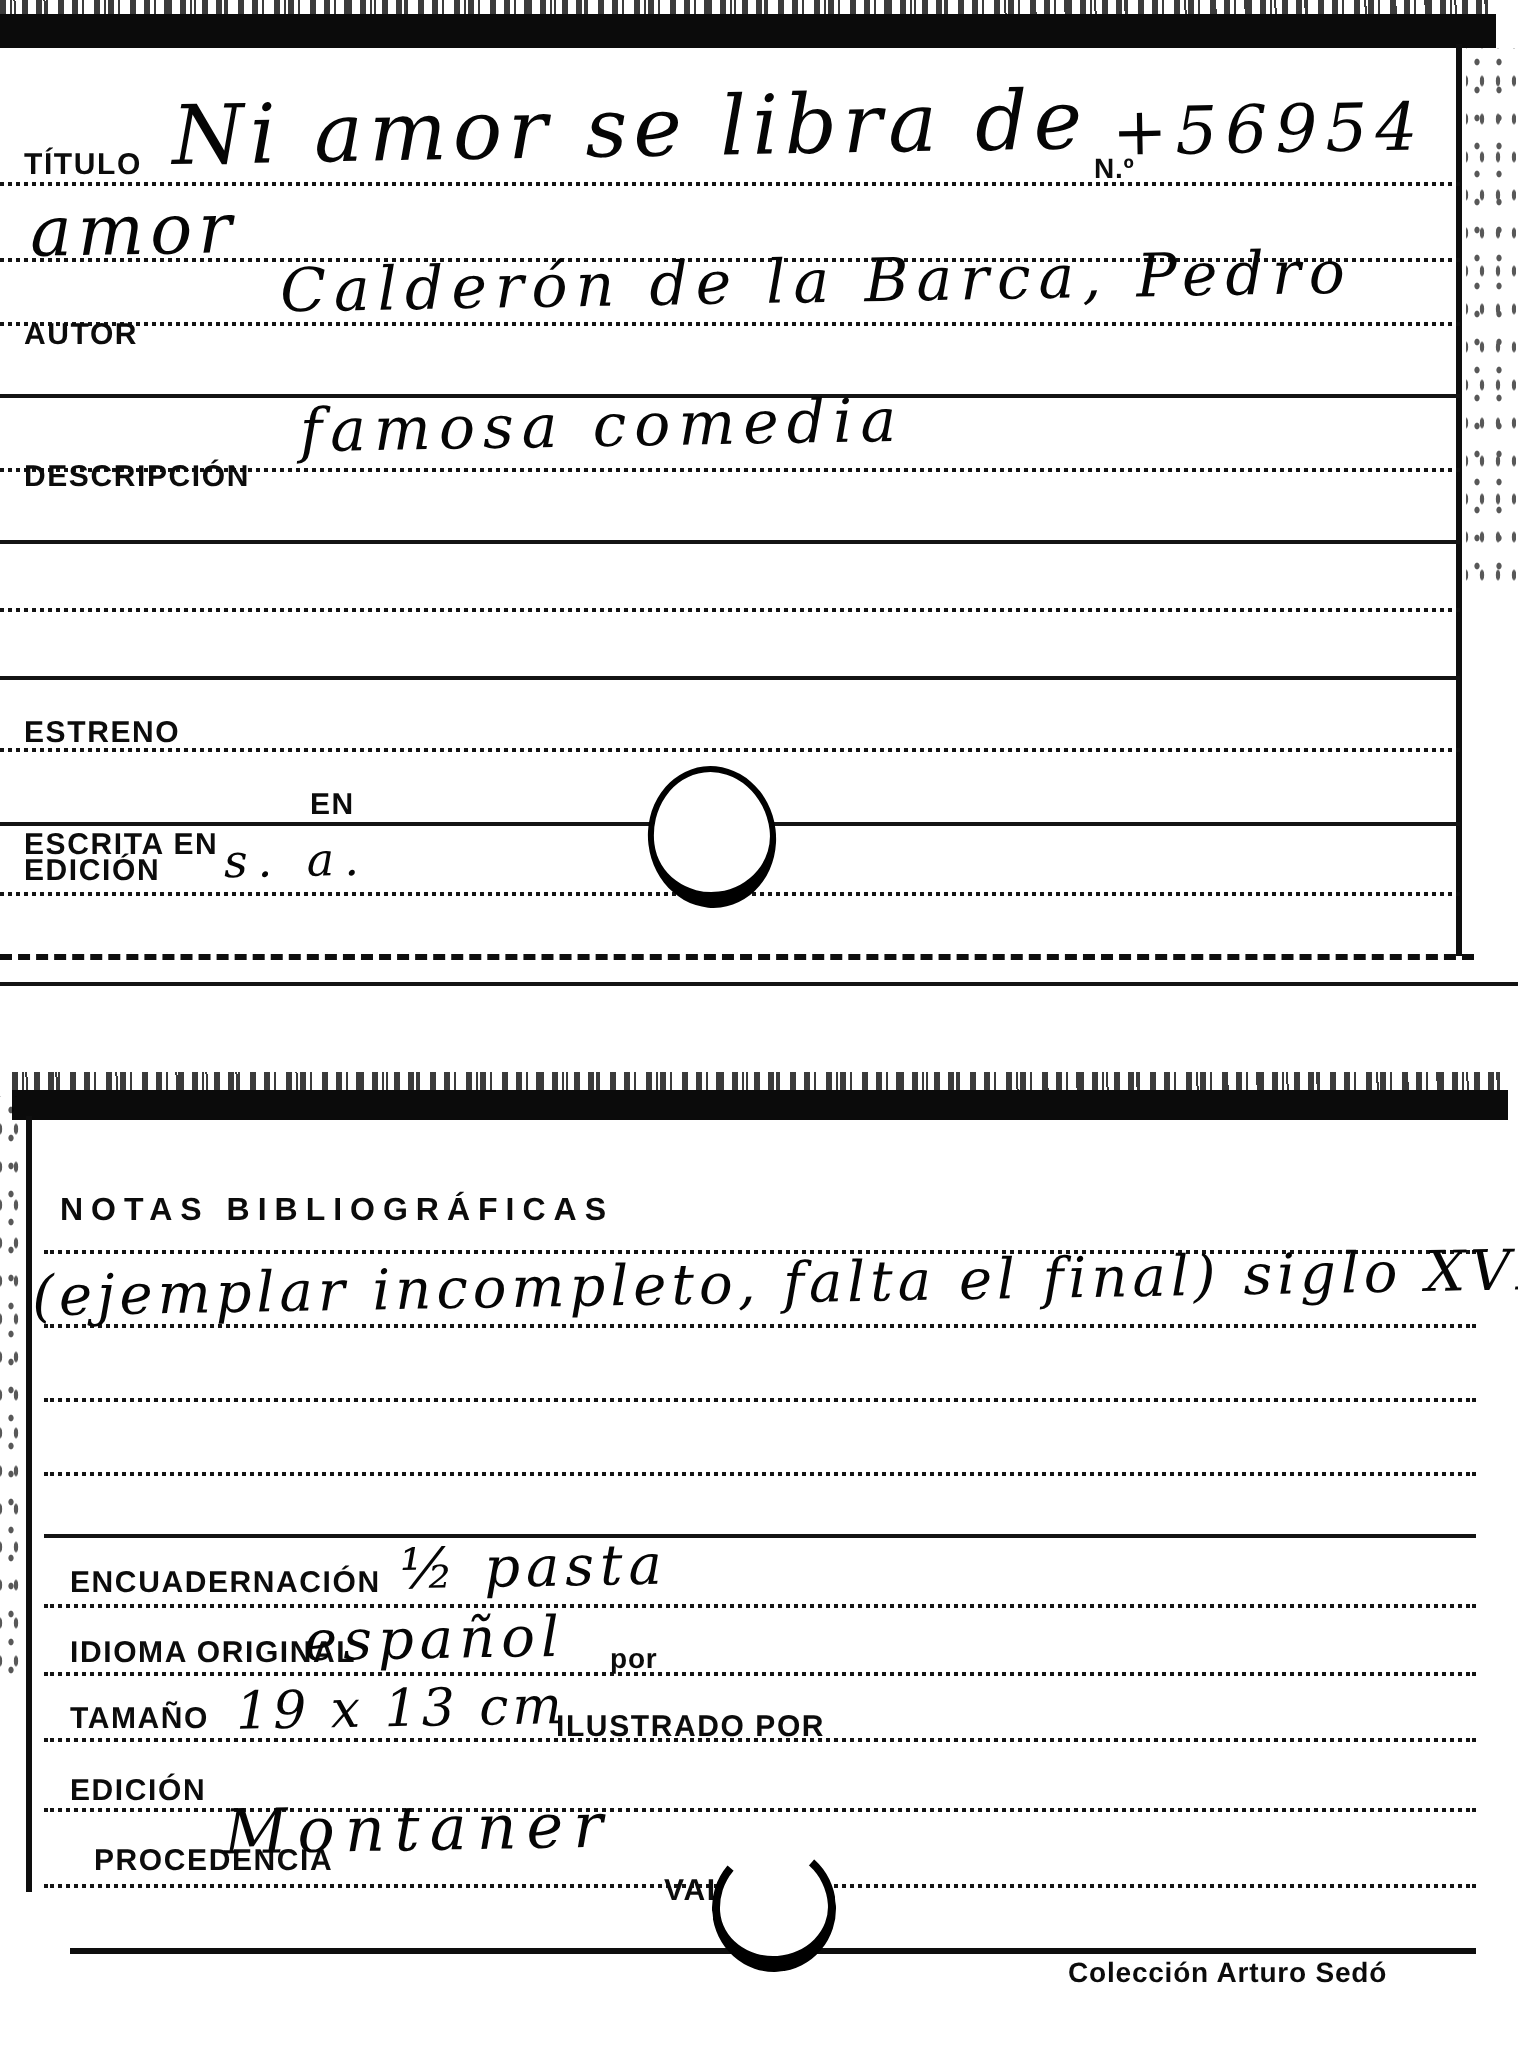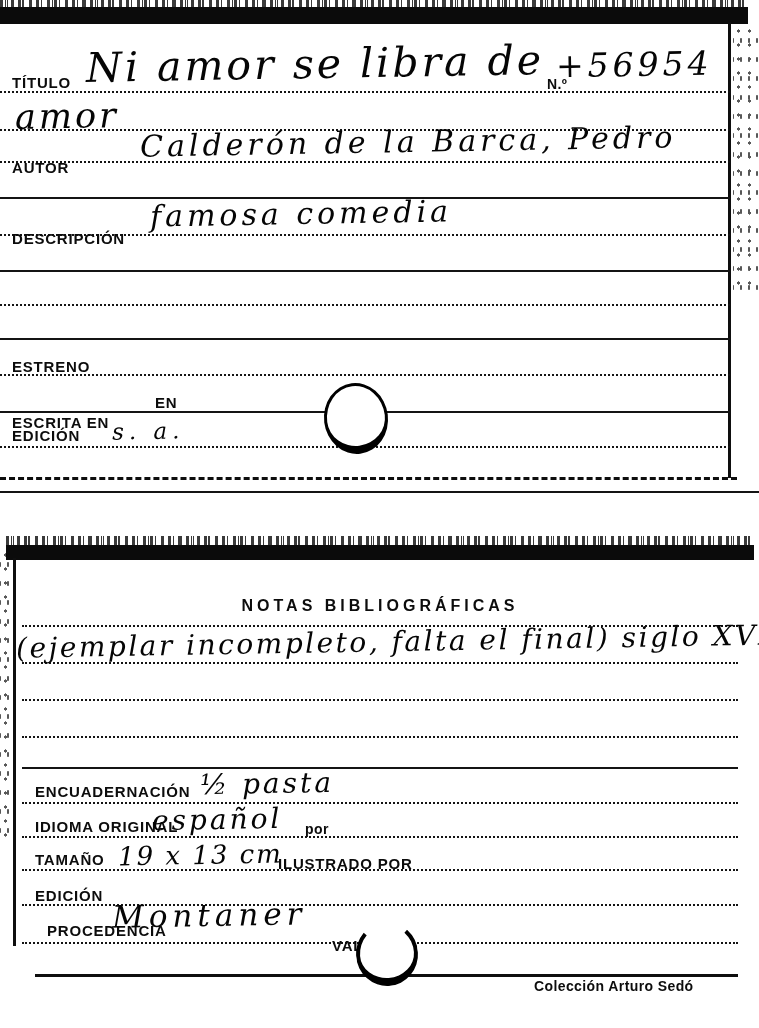--- a/index.html
+++ b/index.html
@@ -32,21 +32,21 @@
   .line.thick{border-bottom:3px solid #0e0e0e;}
   .line.edge{border-bottom:3px dashed #0e0e0e;}
   
   .lbl{
     position:absolute;font-weight:700;font-size:15px;letter-spacing:.8px;
     white-space:nowrap;color:#0c0c0c;
   }
   .lbl.small{font-size:14px;letter-spacing:.4px;}
   .heading{
     position:absolute;font-weight:700;font-size:16px;letter-spacing:4px;
-    text-align:center;white-space:nowrap;color:#0c0c0c;
+    white-space:nowrap;color:#0c0c0c;
   }
   
   .hw{
     position:absolute;font-family:"DejaVu Serif",serif;font-style:italic;
     color:#050505;white-space:nowrap;line-height:1;transform:rotate(-1deg);
   }
   
   .hole{position:absolute;background:#fff;border-radius:50%;z-index:6;}
   .hole.closed{border:3px solid #000;border-bottom-width:8px;transform:rotate(-7deg);}
   .hole.open{border:4px solid #000;border-top-color:transparent;border-bottom-width:8px;transform:rotate(-4deg);}

